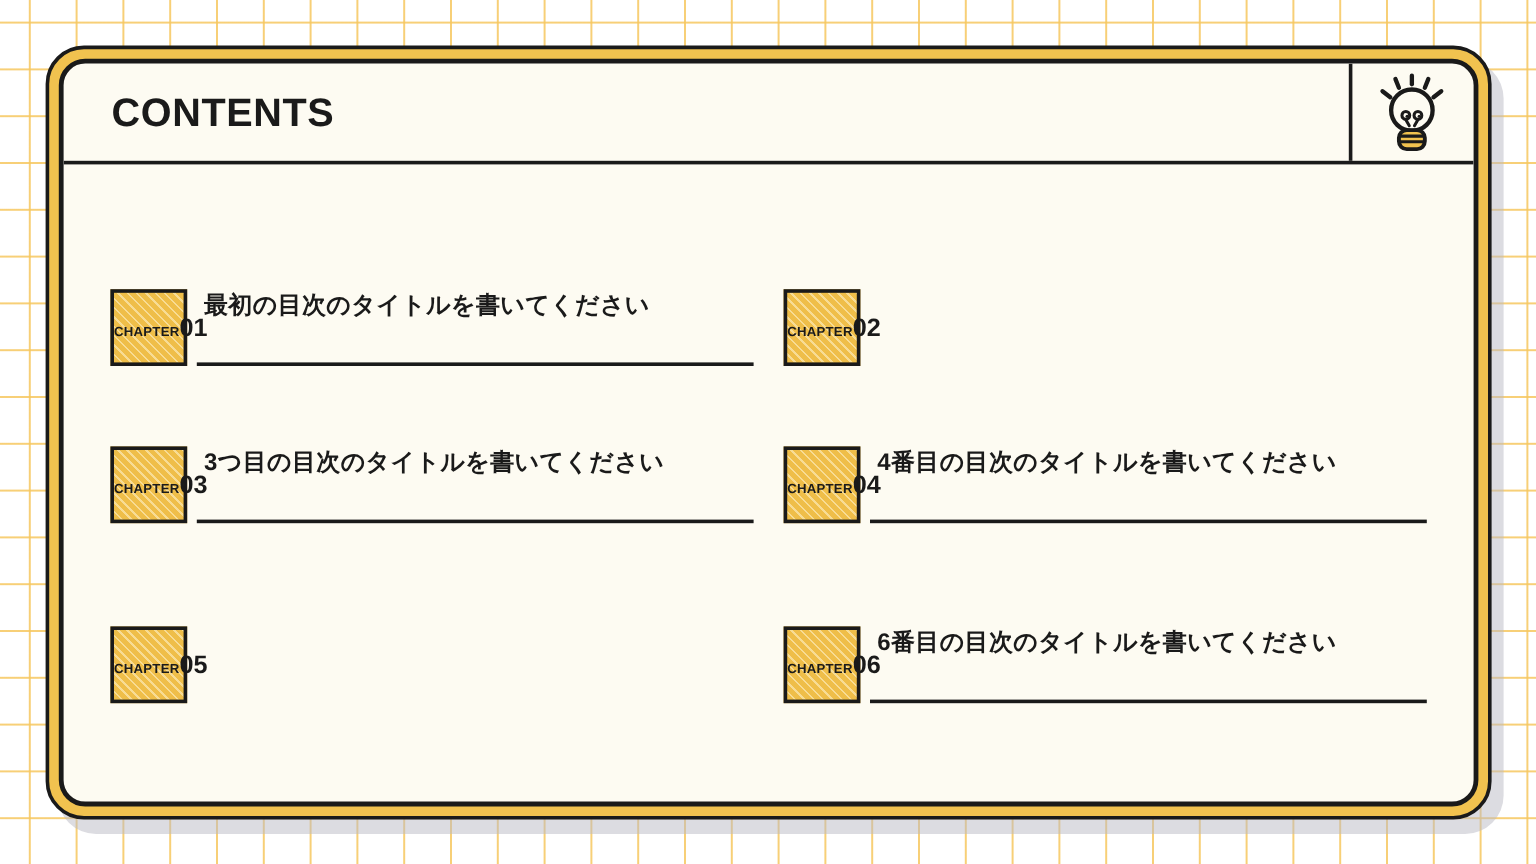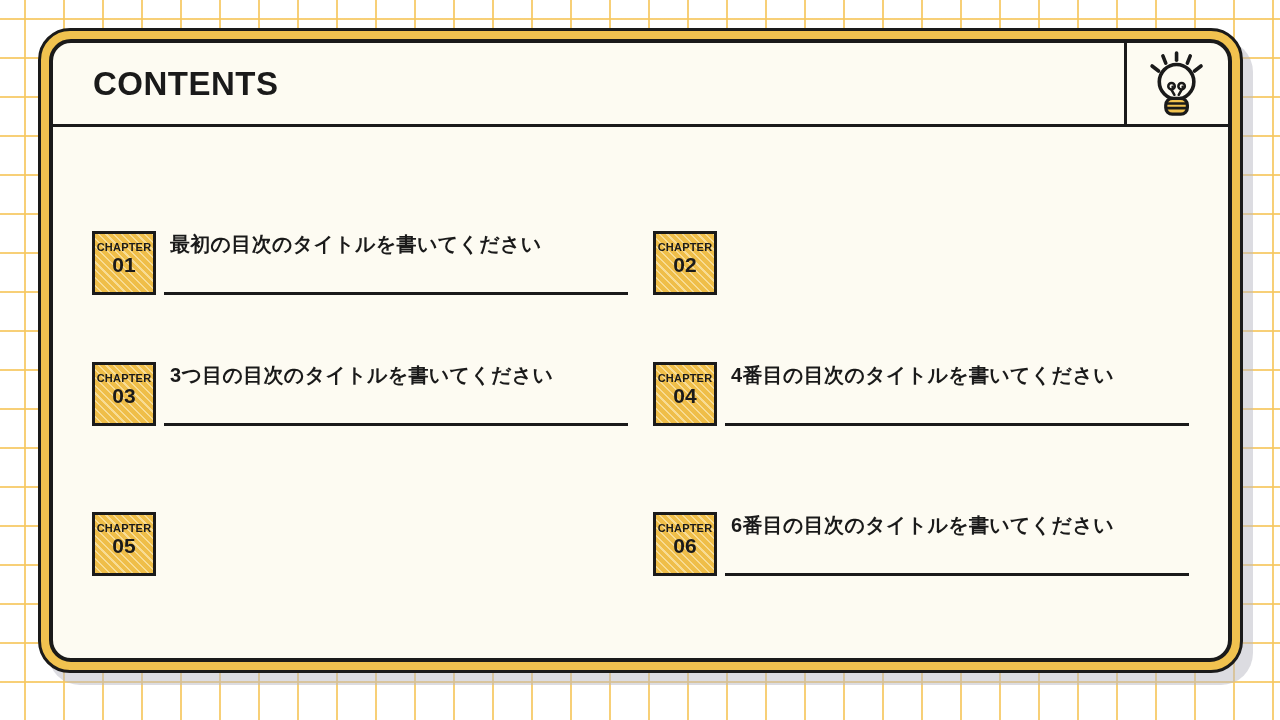--- a/index.html
+++ b/index.html
@@ -17,21 +17,21 @@
     position:absolute; inset:0;
     background-image:
       linear-gradient(to right,  rgba(246,199,95,0.85) 2px, transparent 2px),
       linear-gradient(to bottom, rgba(246,199,95,0.85) 2px, transparent 2px);
     background-size:39px 39px;
     background-position:24px 18px;
   }
 
   
   .card {
-    position:absolute; left:38px; top:28px; width:1205px; height:645px;
+    position:absolute; left:38px; top:38px; width:1205px; height:645px;
     background:#F1C24F;
     border:3px solid #1A1A1A;
     border-radius:32px;
     padding:8px;
     box-shadow:10px 12px 0 rgba(185,185,196,0.50);
   }
   .card-inner {
     width:100%; height:100%;
     background:#FDFBF2;
     border:4px solid #1A1A1A;
@@ -63,21 +63,21 @@
   .item.r2c2 { left:600px; top:235px; }
   .item.r3c1 { left:39px;  top:385px; }
   .item.r3c2 { left:600px; top:385px; }
 
   .badge {
     width:64px; height:64px; flex:0 0 64px;
     border:3px solid #1A1A1A;
     background-color:#EFBE49;
     background-image:repeating-linear-gradient(45deg,
       transparent 0 4px, rgba(255,245,210,0.55) 4px 5.5px);
-    display:flex; flex-direction:column; align-items:center;
+    display:flex; align-items:center;
   }
   .badge-chapter { font-size:11px; font-weight:800; letter-spacing:0.2px; margin-top:7px; }
   .badge-num { font-size:21px; font-weight:700; line-height:1; margin-top:1px; }
 
   .titleline {
     width:464px; height:64px; margin-left:8px;
     border-bottom:3px solid #1A1A1A;
     display:flex; 
     padding:0 0 9px 6px;
   }

